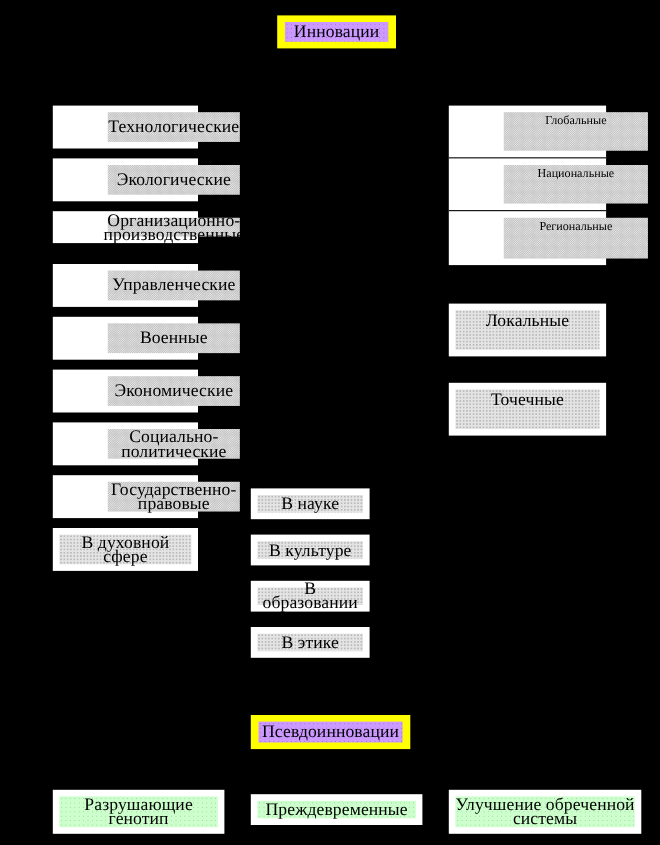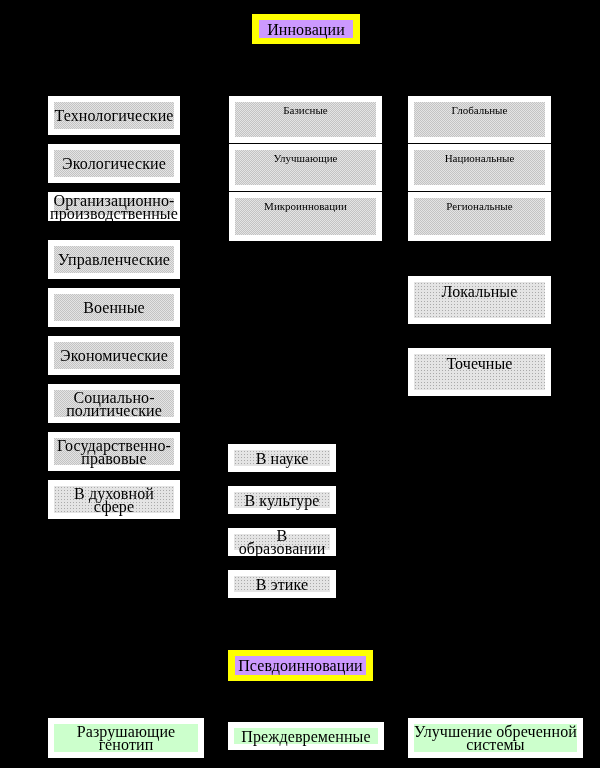--- a/index.html
+++ b/index.html
@@ -38,20 +38,21 @@
   }
 
   
   .fill.gray {
     background-color: #c3c3c3;
     background-image:
       linear-gradient(45deg, rgba(255,255,255,.55) 25%, transparent 25%, transparent 75%, rgba(255,255,255,.55) 75%),
       linear-gradient(45deg, rgba(255,255,255,.55) 25%, transparent 25%, transparent 75%, rgba(255,255,255,.55) 75%);
     background-size: 2px 2px;
     background-position: 0 0, 1px 1px;
+    margin-left: 44px;
   }
   .fill.lightgray {
     background-color: #e4e4e4;
     background-image:
       radial-gradient(rgba(120,120,120,.55) 0.5px, transparent 0.6px);
     background-size: 3px 3px;
   }
   .fill.purple {
     background-color: #cc99ff;
     background-image:
@@ -138,31 +139,20 @@
   </div>
   <div class="node" style="left:48px; top:432px; width:132px; height:39px;">
     <div class="fill gray" style="white-space:pre-line;">Государственно-
 правовые</div>
   </div>
   <div class="node" style="left:48px; top:480px; width:132px; height:39px;">
     <div class="fill lightgray" style="white-space:pre-line;">В духовной
 сфере</div>
   </div>
 
-  <div class="group" style="left:229px; top:96px; width:153px; height:145px;">
-    <div class="gitem" style="height:48px;">
-      <div class="fill gray">Базисные</div>
-    </div>
-    <div class="gitem" style="height:48px;">
-      <div class="fill gray">Улучшающие</div>
-    </div>
-    <div class="gitem" style="height:49px;">
-      <div class="fill gray">Микроинновации</div>
-    </div>
-  </div>
 
   <div class="group" style="left:408px; top:96px; width:143px; height:145px;">
     <div class="gitem" style="height:48px;">
       <div class="fill gray">Глобальные</div>
     </div>
     <div class="gitem" style="height:48px;">
       <div class="fill gray">Национальные</div>
     </div>
     <div class="gitem" style="height:49px;">
       <div class="fill gray">Региональные</div>

